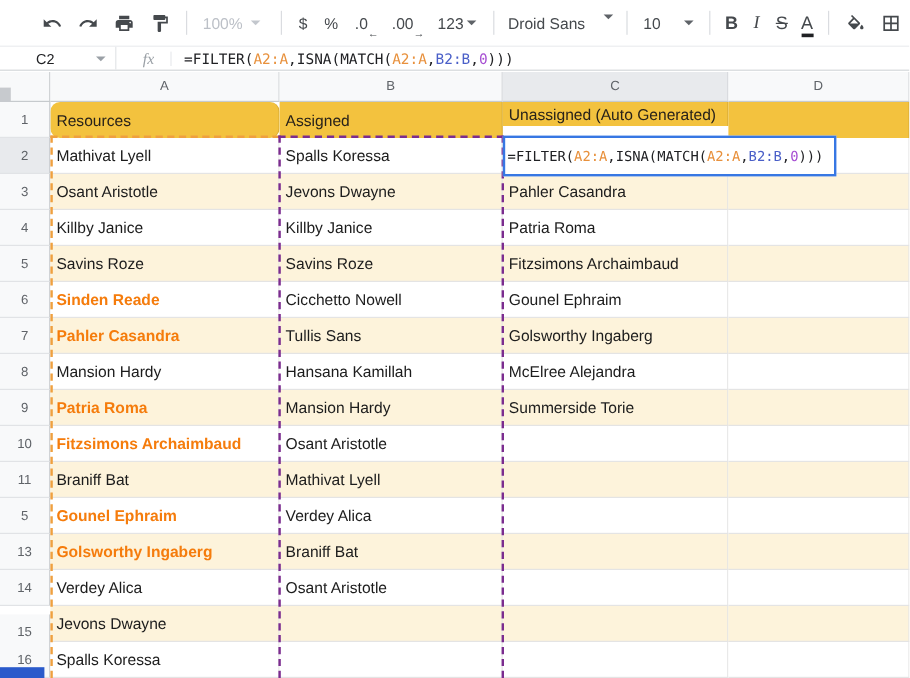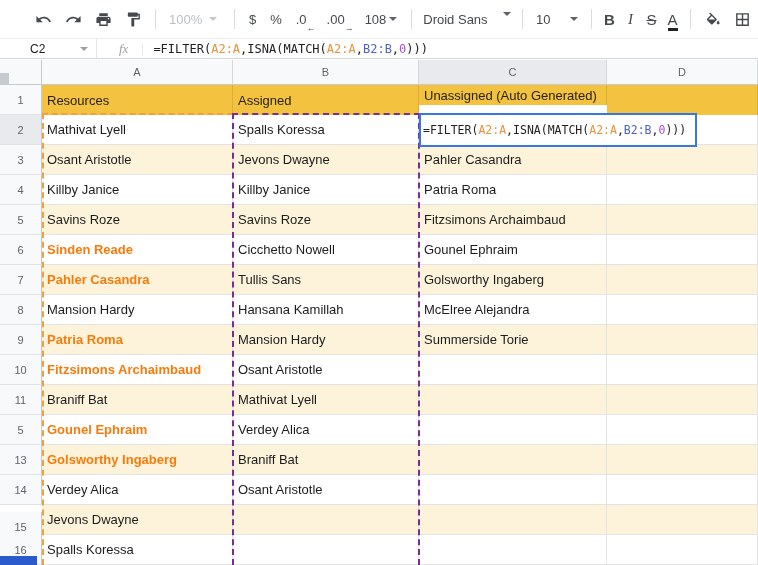--- a/index.html
+++ b/index.html
@@ -102,21 +102,21 @@
     <div class="tsep"></div>
     <div class="fmtbtn">$</div>
     <div class="fmtbtn">%</div>
     <div class="fmtbtn decbtn">
       <span>.0</span><span class="arr">←</span>
     </div>
     <div class="fmtbtn decbtn">
       <span>.00</span><span class="arr">→</span>
     </div>
     <div class="fmtbtn" style="display:flex;align-items:center;">
-      <span>108</span>
+      <span>123</span>
         <span class="caret" style="margin-left:3px;"></span>
     </div>
     <div class="tsep"></div>
     <div class="fontbtn txt13">
       <span>Droid Sans</span>
       <span class="caret"></span>
     </div>
     <div class="tsep"></div>
     <div class="sizebtn txt13">
       <span>10</span>
@@ -173,21 +173,21 @@
       <div class="rowh" style="top: 325px; height: 30px;">9</div>
       <div class="rowh" style="top: 355px; height: 30px;">10</div>
       <div class="rowh" style="top: 385px; height: 30px;">11</div>
       <div class="rowh" style="top: 415px; height: 30px;">5</div>
       <div class="rowh" style="top: 445px; height: 30px;">13</div>
       <div class="rowh" style="top: 475px; height: 30px;">14</div>
       <div class="rowh" style="top: 512px; height: 30px;">15</div>
       <div class="rowh" style="top: 535px; height: 30px;">16</div>
     </div>
   <div id="cells">
-      <div class="cell gold" style="left: 42px; width: 191px; top: 85px; height: 30px;">Resources</div>
+      <div class="cell gold" style="left: 42px; width: 191px; top: 85px; height: 30px; border-radius: 8px;">Resources</div>
       <div class="cell gold" style="left: 233px; width: 186px; top: 85px; height: 30px;">Assigned</div>
       <div class="cell gold" style="left: 419px; width: 188px; top: 85px; height: 20px;">Unassigned (Auto Generated)</div>
       <div class="cell gold" style="left: 607px; width: 151px; top: 85px; height: 30px;"></div>
       <div class="cell white" style="left: 42px; width: 191px; top: 115px; height: 30px;">Mathivat Lyell</div>
       <div class="cell white" style="left: 233px; width: 186px; top: 115px; height: 30px;">Spalls Koressa</div>
       <div class="cell white" style="left: 419px; width: 188px; top: 115px; height: 30px;"></div>
       <div class="cell white" style="left: 607px; width: 151px; top: 115px; height: 30px;"></div>
       <div class="cell cream" style="left: 42px; width: 191px; top: 145px; height: 30px;">Osant Aristotle</div>
       <div class="cell cream" style="left: 233px; width: 186px; top: 145px; height: 30px;">Jevons Dwayne</div>
       <div class="cell cream" style="left: 419px; width: 188px; top: 145px; height: 30px;">Pahler Casandra</div>

